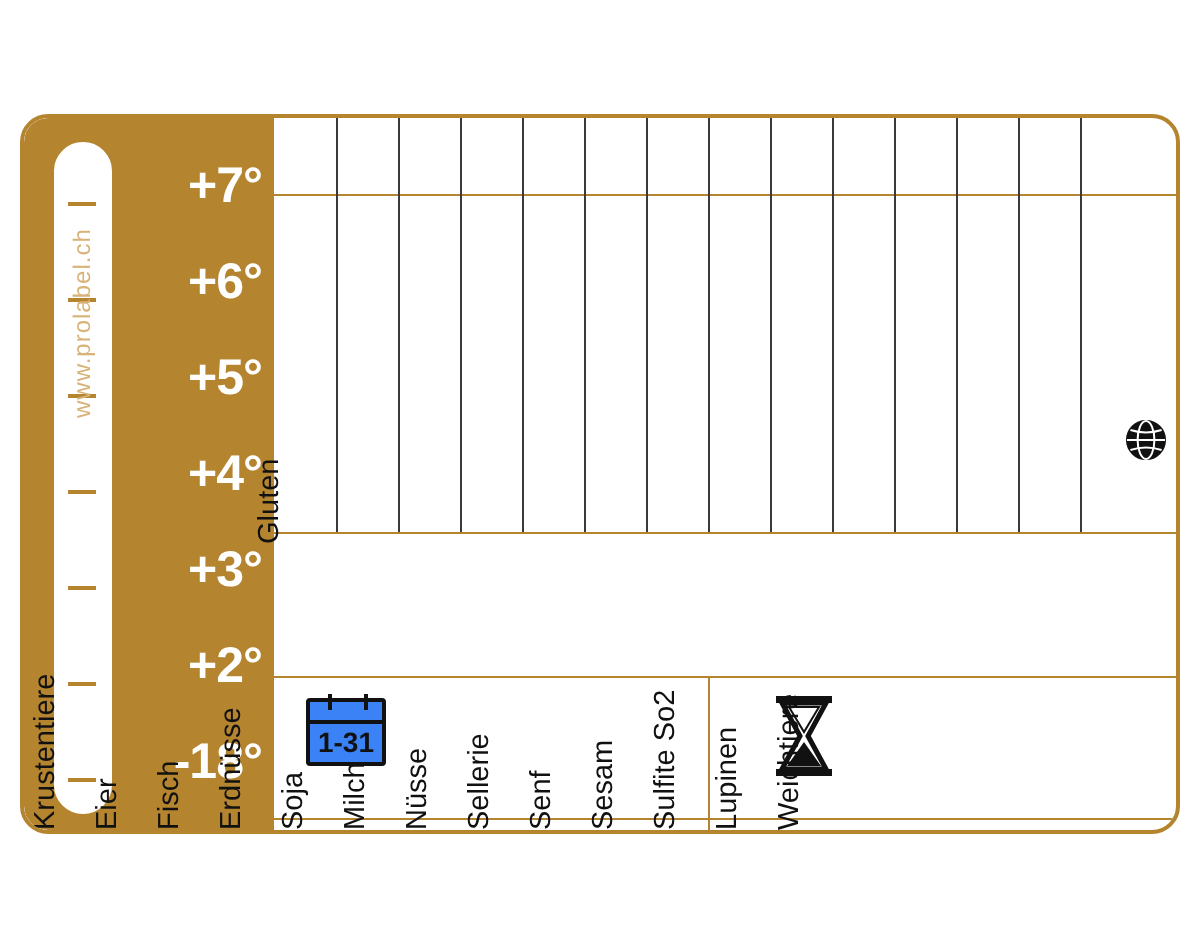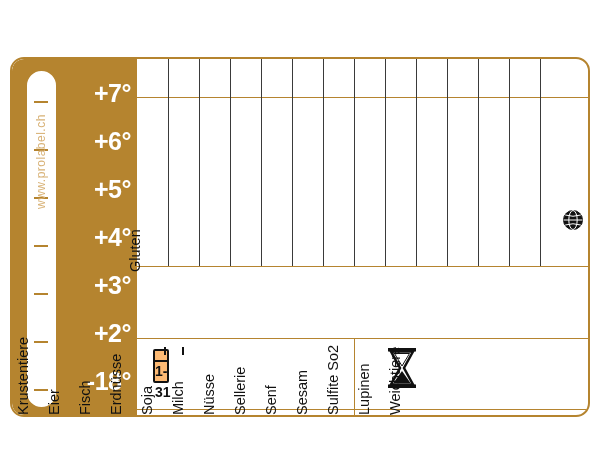--- a/index.html
+++ b/index.html
@@ -121,26 +121,26 @@
 
   
   .icon-cell {
     position: absolute;
     color: #111111;
   }
 
   #calendar-icon {
     left: 16px;
     top: 290px;
-    width: 16px;
+    width: 40px;
     height: 34px;
     border: 2px solid #111;
     border-radius: 2px;
     box-sizing: border-box;
-    background: #fdba74;
+    background: #3b82f6;
   }
   #calendar-icon .cal-top {
     position: absolute;
     left: 0; right: 0; top: 0;
     height: 9px;
     border-bottom: 2px solid #111;
   }
   #calendar-icon .ring {
     position: absolute;
     top: -4px;

